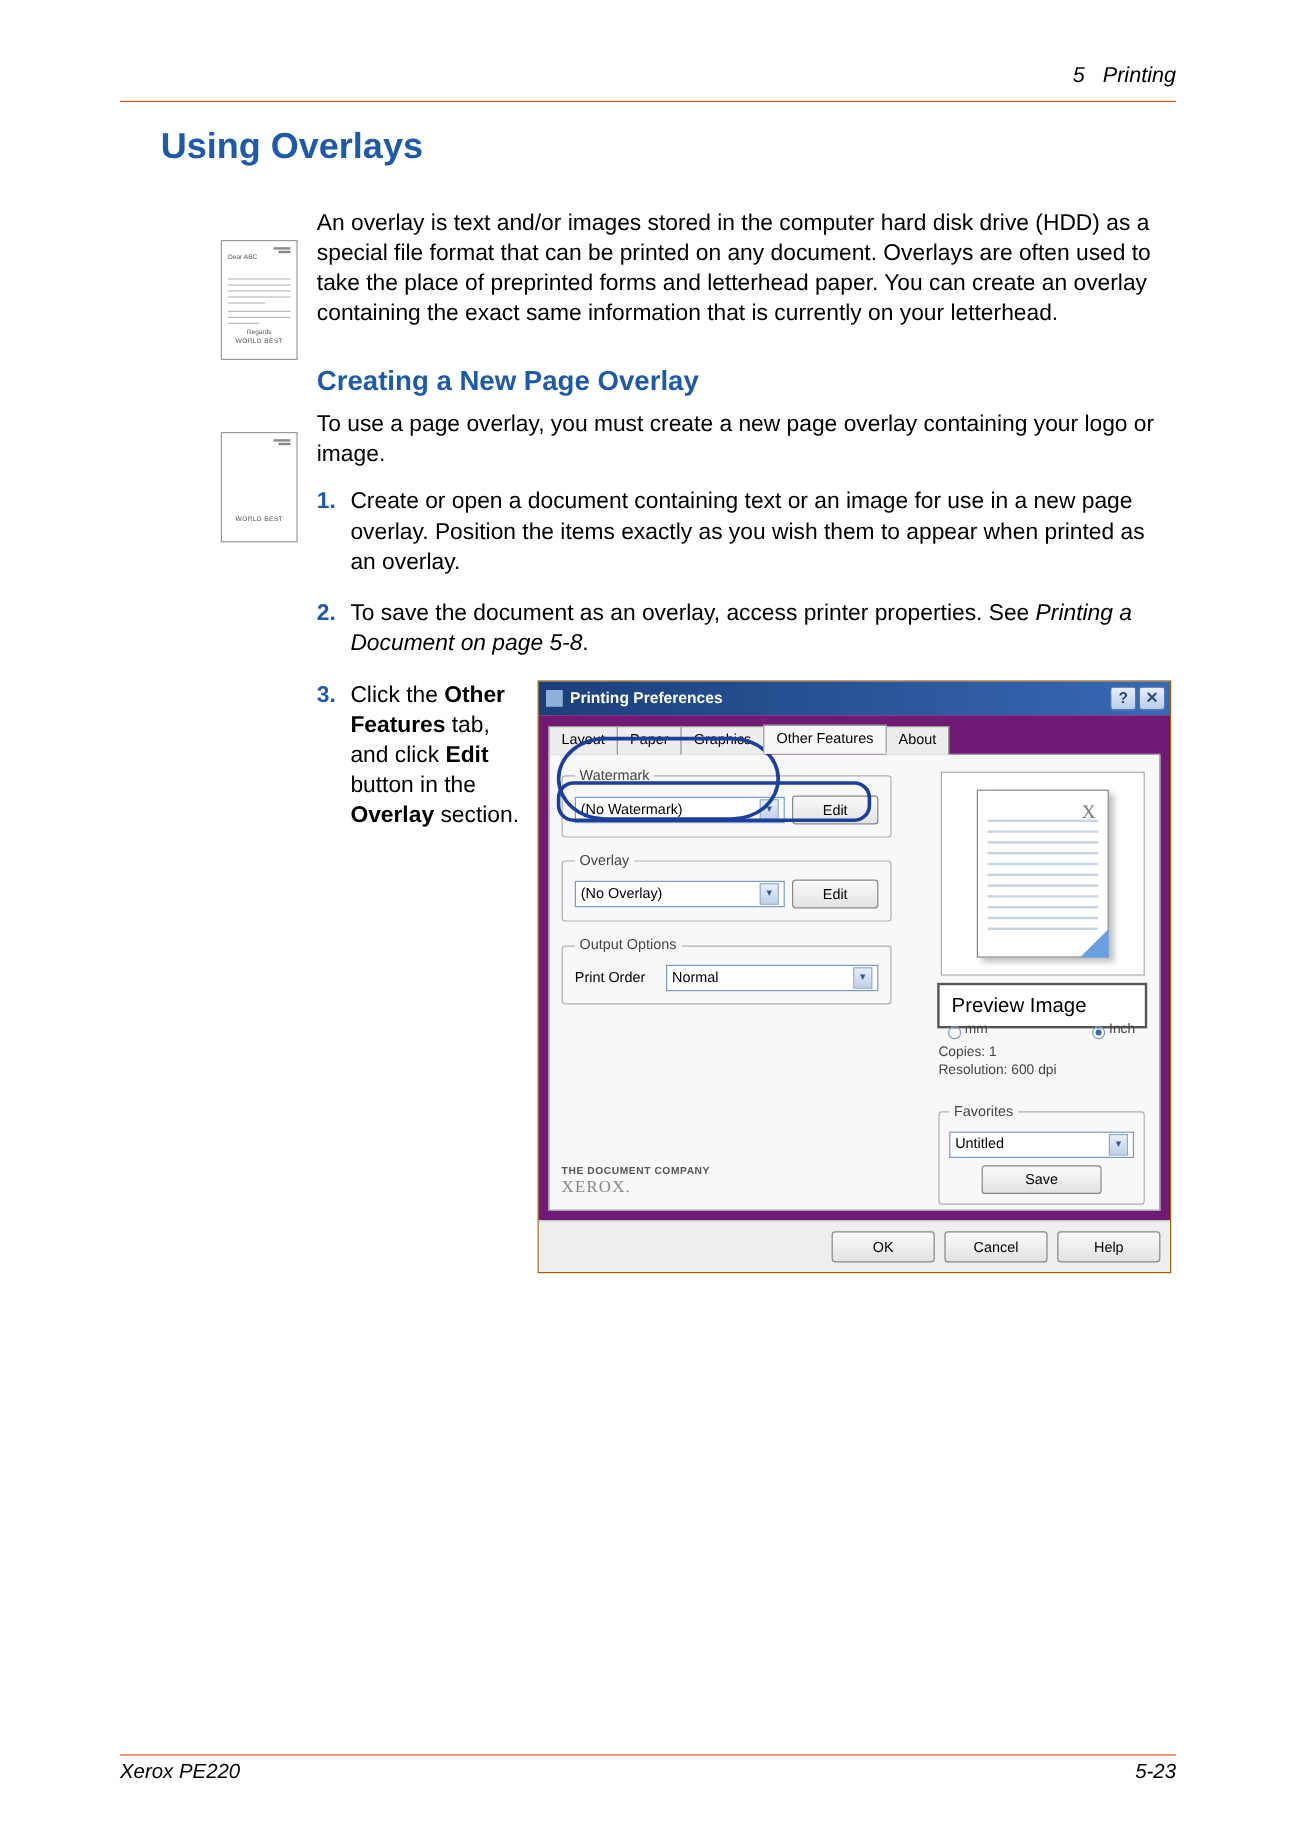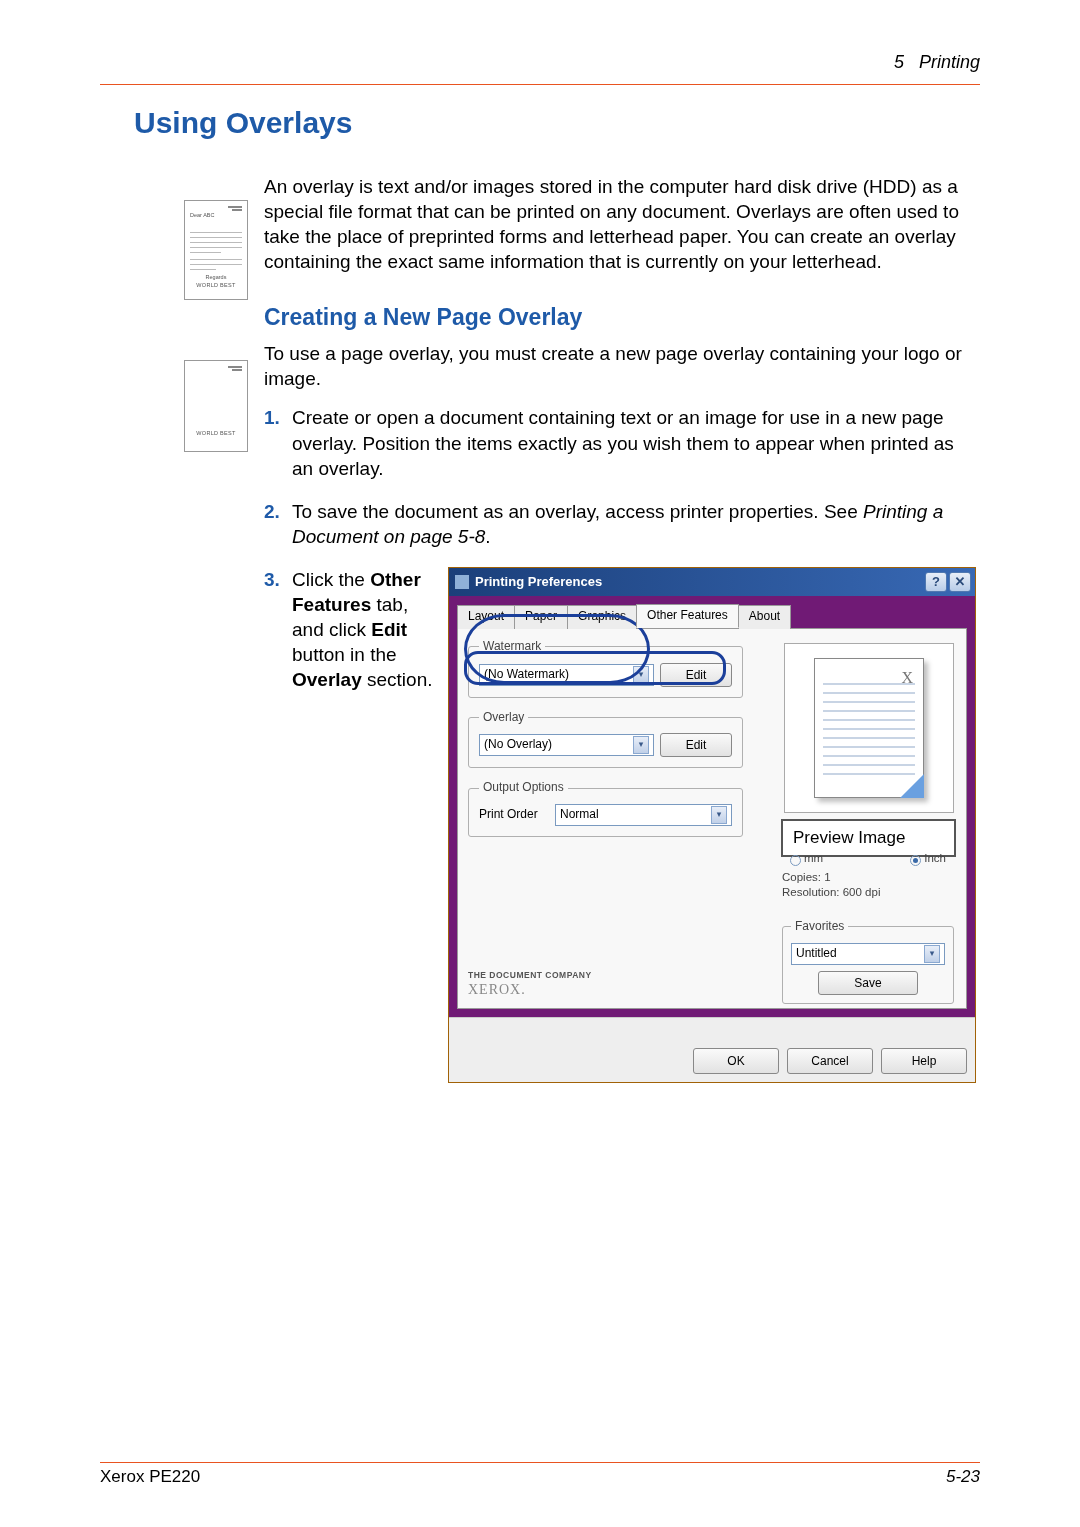--- a/index.html
+++ b/index.html
@@ -167,28 +167,28 @@
   fieldset.fav legend { font-size: 12px; color: #444; padding: 0 4px; }
   .brand { position: absolute; left: 10px; bottom: 8px; }
   .brand-sm { font-size: 8.5px; font-weight: bold; letter-spacing: 0.5px; color: #555; }
   .brand-lg { font-family: Georgia, serif; font-size: 14px; letter-spacing: 1px; color: #888; }
   .dlg-footer {
     background: #eee; padding: 8px; display: flex; justify-content: flex-end; gap: 8px;
     border-top: 1px solid #ccc;
   }
   .btn-footer {
     width: 86px; height: 26px; background: linear-gradient(#fafafa,#e2e2e2);
-    border: 1px solid #888; border-radius: 3px; font-size: 12px; margin-top: 22px;
+    border: 1px solid #888; border-radius: 3px; font-size: 12px;
   }
 
   .footer-rule {
     position: absolute; left: 100px; right: 100px; bottom: 64px;
     border-top: 1.5px solid #e95320;
   }
-  .footer-left { position: absolute; left: 100px; bottom: 40px; font-size: 17px; margin-top: 10px; }
+  .footer-left { position: absolute; left: 100px; bottom: 40px; font-style: italic; font-size: 17px; margin-top: 10px; }
   .footer-right { position: absolute; right: 100px; bottom: 40px; font-style: italic; font-size: 17px; }
 </style>
 </head>
 <body>
 
 <div class="page-header">
   <span>5</span>&nbsp;&nbsp;&nbsp;<span>Printing</span>
 </div>
 <div class="header-rule"></div>
 

